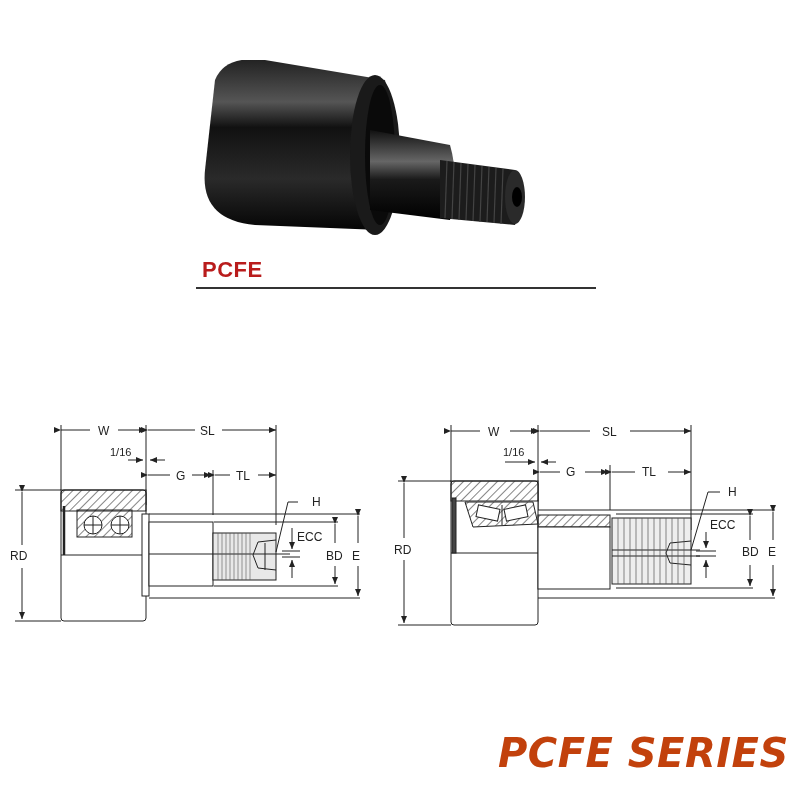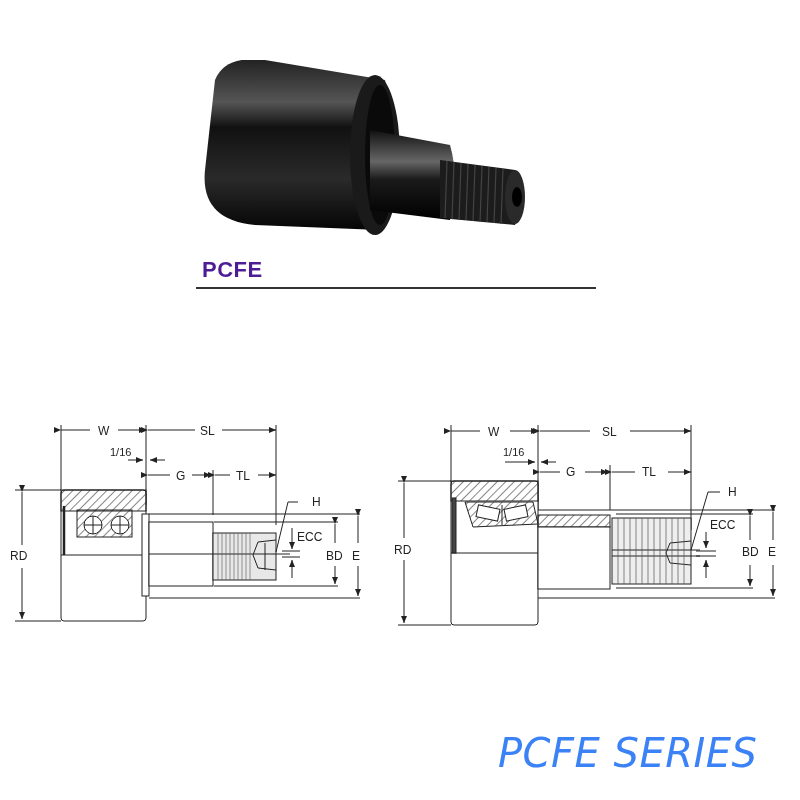--- a/index.html
+++ b/index.html
@@ -1,23 +1,23 @@
 <!DOCTYPE html>
 <html><head>
 <meta charset="utf-8">
 <style>
   html, body { margin: 0; padding: 0; background: #ffffff; }
   body { width: 800px; height: 800px; position: relative; overflow: hidden; font-family: "Liberation Sans", sans-serif; }
   .abs { position: absolute; }
   #photo { left: 195px; top: 60px; width: 360px; height: 190px; }
-  #product-label { left: 202px; top: 257px; font-size: 22px; font-weight: bold; color: #4c1d95; letter-spacing: 0.5px; }
+  #product-label { left: 202px; top: 257px; font-size: 22px; font-weight: bold; color: #b91c1c; letter-spacing: 0.5px; }
   #product-rule { left: 196px; top: 287px; width: 400px; height: 0; border-top: 2px solid #333; }
   #diagram-left { left: 0px; top: 410px; width: 380px; height: 220px; }
   #diagram-right { left: 390px; top: 410px; width: 400px; height: 220px; }
-  #series-title { left: 498px; top: 730px; font-size: 40px; font-weight: normal; font-style: italic; color: #3b82f6; letter-spacing: 0.5px; font-family: "DejaVu Sans", sans-serif; }
+  #series-title { left: 498px; top: 730px; font-size: 40px; font-weight: bold; font-style: italic; color: #c2410c; letter-spacing: 0.5px; font-family: "DejaVu Sans", sans-serif; }
   svg text { font-family: "Liberation Sans", sans-serif; fill: #222; }
 </style>
 </head>
 <body>
 
 <div id="photo" class="abs">
   <svg width="360" height="190" viewBox="0 0 360 190">
     <defs>
       <linearGradient id="bodyg" x1="0" y1="0" x2="0" y2="1">
         <stop offset="0" stop-color="#222"></stop>

